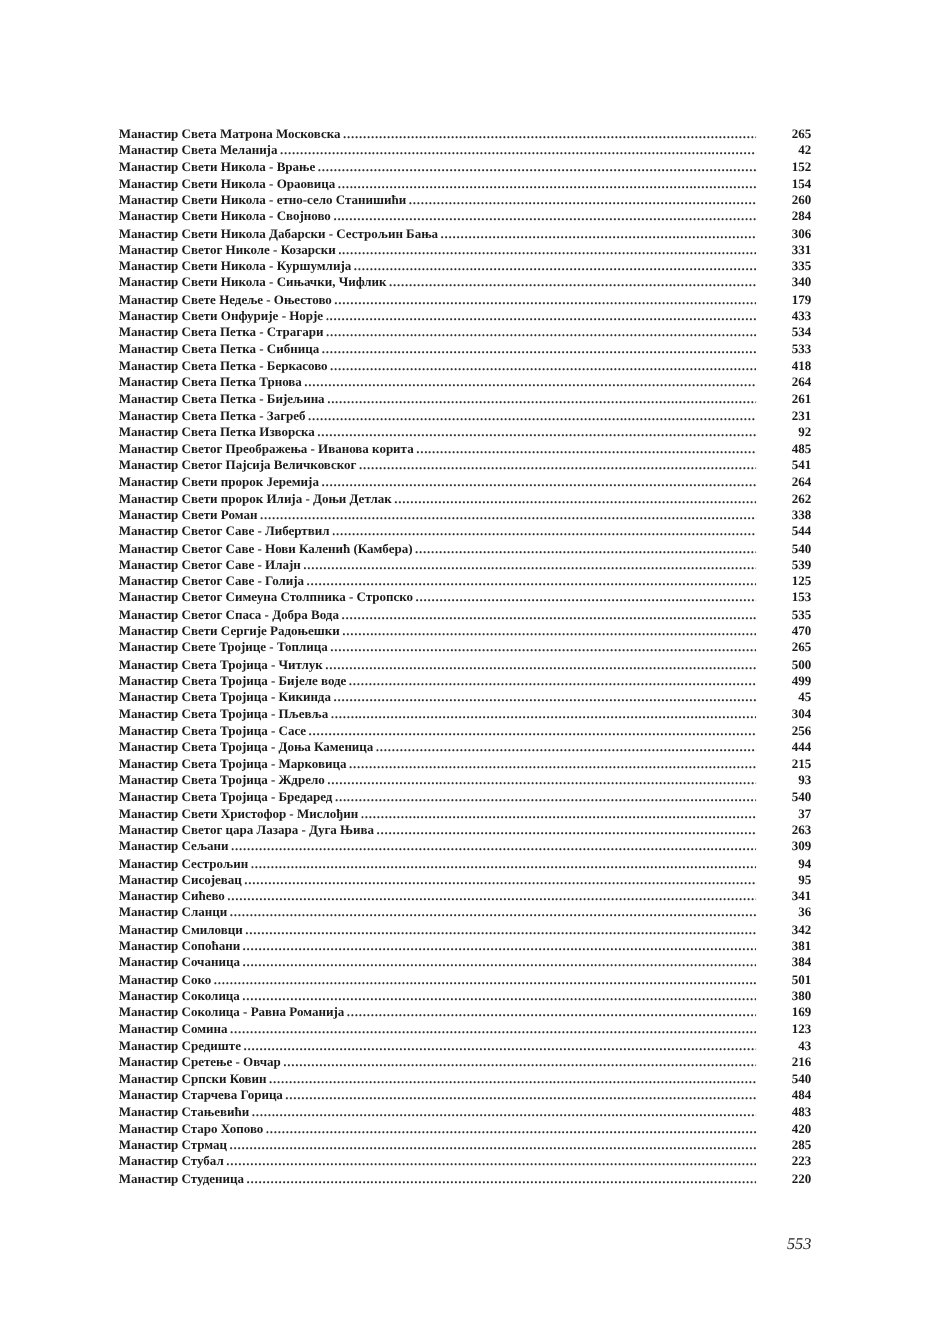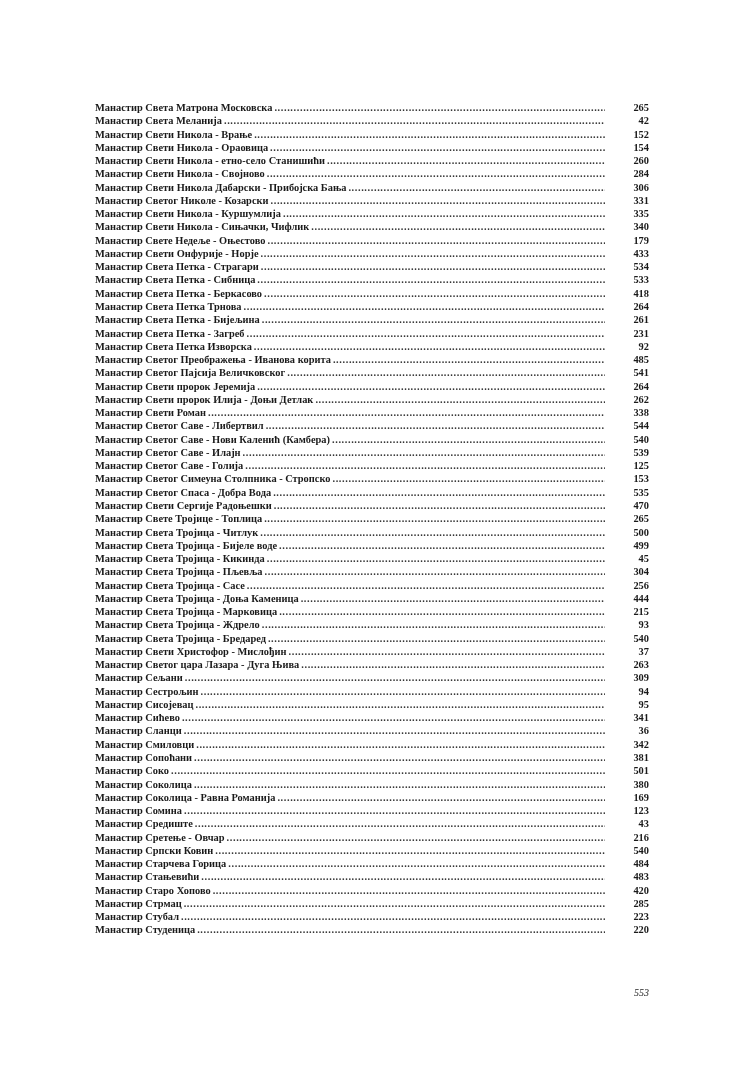--- a/index.html
+++ b/index.html
@@ -6,21 +6,21 @@
   body { width: 750px; height: 1074px; position: relative; overflow: hidden;
          font-family: "Liberation Serif", "DejaVu Serif", serif; color: #1a1a1a; }
   .page { position: absolute; left: 95px; top: 101px; width: 554px; font-weight: bold; }
   .row { display: flex; align-items: baseline; height: 13.28px; line-height: 13.28px; font-size: 10.4px; white-space: nowrap; }
   .entry-left { display: flex; width: 510px; overflow: hidden; }
   .name { flex: 0 0 auto; padding-right: 2px; }
   .dots { flex: 1 1 auto; overflow: hidden; color: #333; letter-spacing: 0.6px; }
   .dots::after { content: "................................................................................................................................................................................................................................................"; }
   .pg { flex: 0 0 auto; width: 44px; text-align: right; }
   .page-number { position: absolute; left: 600px; top: 987px; width: 49px; text-align: right;
-                 font-size: 10px; font-style: italic; color: #222; }
+                 font-size: 13px; font-style: italic; color: #222; }
 </style>
 </head>
 <body>
 
 <div class="page" id="index-list">
     <div class="row">
       <div class="entry-left">
         <span class="name">Манастир Света Матрона Московска</span>
         <span class="dots"></span>
       </div>
@@ -56,21 +56,21 @@
     </div>
     <div class="row">
       <div class="entry-left">
         <span class="name">Манастир Свети Никола - Својново</span>
         <span class="dots"></span>
       </div>
       <span class="pg">284</span>
     </div>
     <div class="row">
       <div class="entry-left">
-        <span class="name">Манастир Свети Никола Дабарски - Прибојска Бања</span>
+        <span class="name">Манастир Свети Никола Дабарски - Сестрољин Бања</span>
         <span class="dots"></span>
       </div>
       <span class="pg">306</span>
     </div>
     <div class="row">
       <div class="entry-left">
         <span class="name">Манастир Светог Николе - Козарски</span>
         <span class="dots"></span>
       </div>
       <span class="pg">331</span>
@@ -361,20 +361,27 @@
         <span class="dots"></span>
       </div>
       <span class="pg">342</span>
     </div>
     <div class="row">
       <div class="entry-left">
         <span class="name">Манастир Сопоћани</span>
         <span class="dots"></span>
       </div>
       <span class="pg">381</span>
+    </div>
+    <div class="row">
+      <div class="entry-left">
+        <span class="name">Манастир Сочаница</span>
+        <span class="dots"></span>
+      </div>
+      <span class="pg">384</span>
     </div>
     <div class="row">
       <div class="entry-left">
         <span class="name">Манастир Соко</span>
         <span class="dots"></span>
       </div>
       <span class="pg">501</span>
     </div>
     <div class="row">
       <div class="entry-left">

